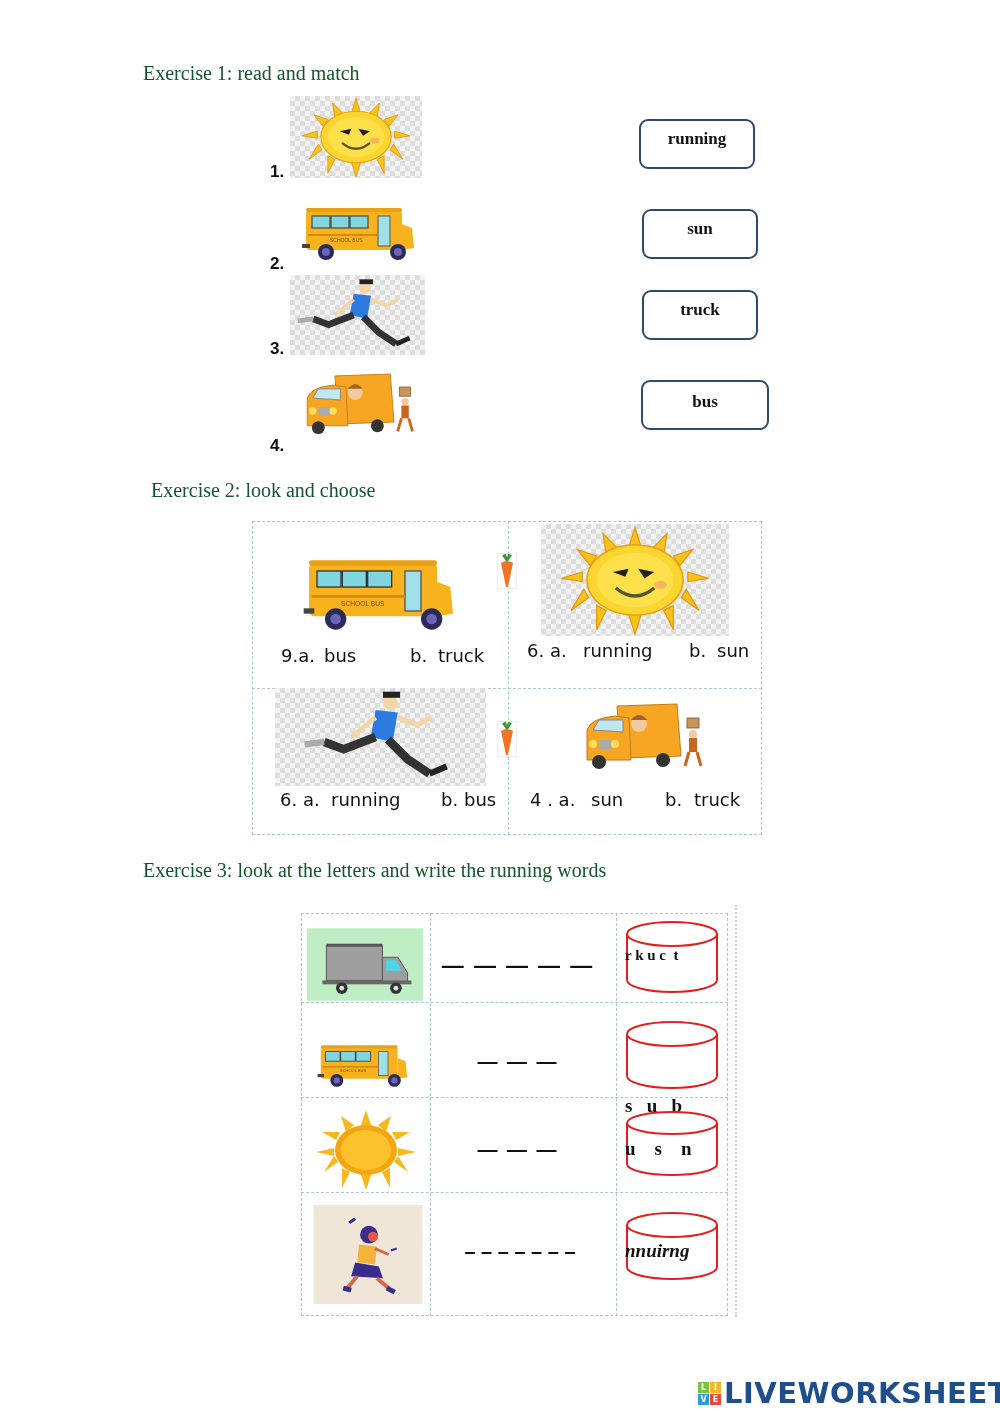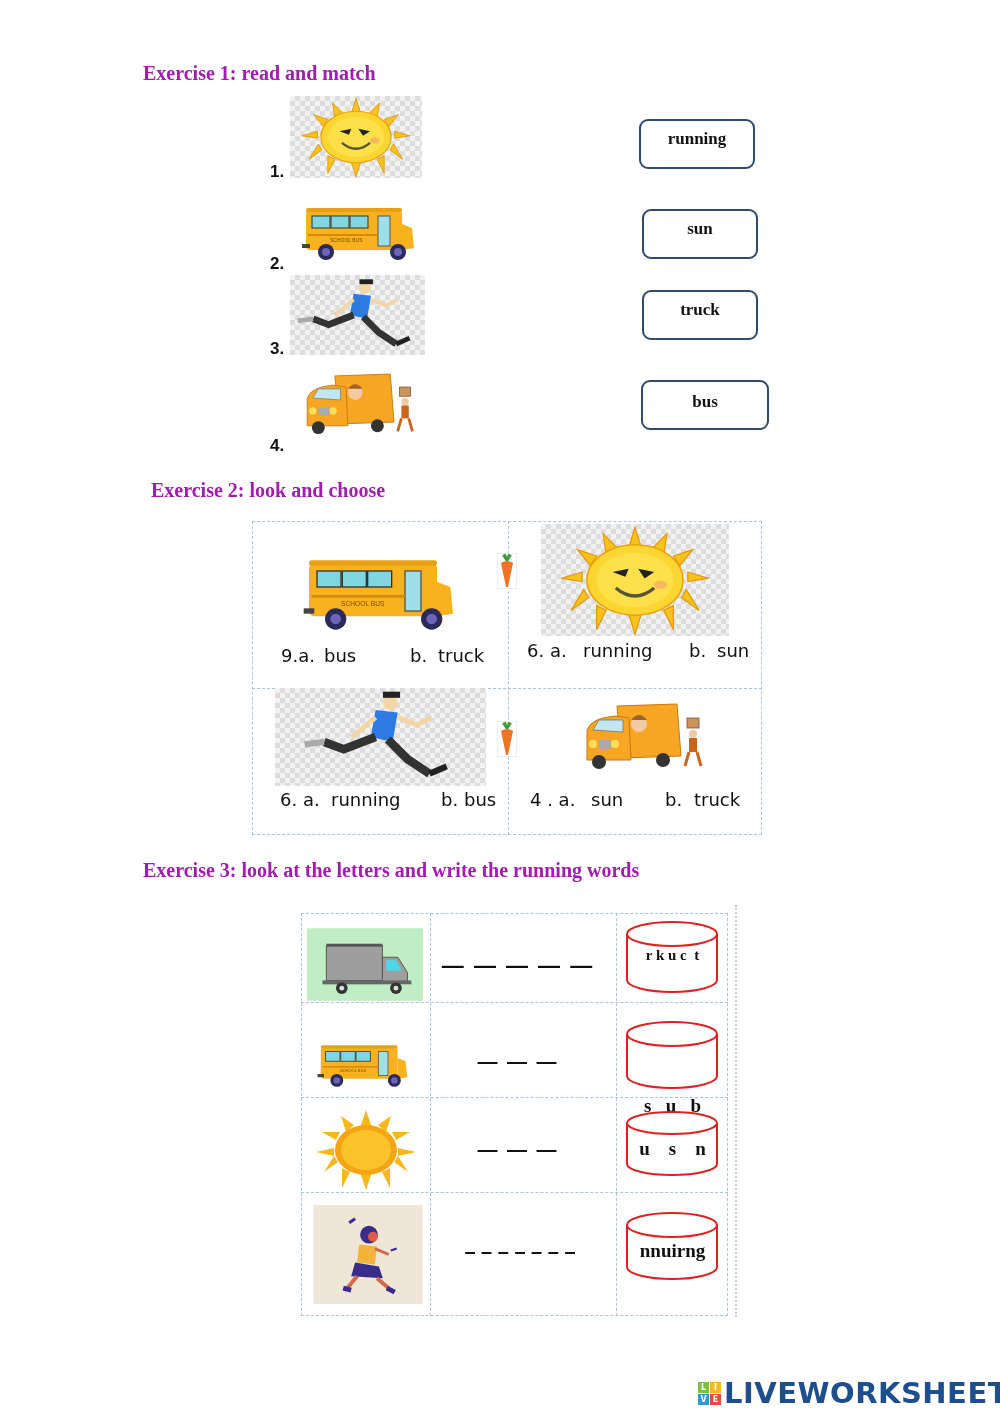--- a/index.html
+++ b/index.html
@@ -1,26 +1,26 @@
 <!DOCTYPE html>
 <html><head>
 <meta charset="utf-8">
 <style>
   html,body{margin:0;padding:0;background:#fff;}
   body{width:1000px;height:1413px;position:relative;overflow:hidden;font-family:"Liberation Serif",serif;color:#111;}
   .abs{position:absolute;}
-  .heading{font-family:"Liberation Serif",serif;font-weight:bold;font-size:20px;color:#a21caf;}
+  .heading{font-family:"Liberation Serif",serif;font-weight:normal;font-size:20px;color:#14532d;}
   .num{font-family:"Liberation Sans",sans-serif;font-weight:bold;font-size:17px;}
   .word-box{position:absolute;border:2.5px solid #2e4a6e;border-radius:9px;box-sizing:border-box;display:flex;justify-content:center;padding-top:8px;font-family:"Liberation Serif",serif;font-weight:bold;font-size:17px;color:#111;}
   .checker{background-color:#f2f2f2;background-image:linear-gradient(45deg,#ddd 25%,transparent 25%,transparent 75%,#ddd 75%),linear-gradient(45deg,#ddd 25%,transparent 25%,transparent 75%,#ddd 75%);background-size:10px 10px;background-position:0 0,5px 5px;}
   .grid-line-h{position:absolute;height:0;border-top:1px dashed #a9c4dd;}
   .grid-line-v{position:absolute;width:0;border-left:1px dashed #a9c4dd;}
   .choice{position:absolute;font-family:"DejaVu Sans",sans-serif;font-size:18px;color:#111;white-space:nowrap;}
   .blank{position:absolute;font-family:"Liberation Sans",sans-serif;font-weight:bold;font-size:22px;letter-spacing:2px;white-space:nowrap;text-align:center;}
-  .cyl-text{position:absolute;font-family:"Liberation Serif",serif;font-weight:bold;font-size:19px;text-align:center;white-space:pre;}
+  .cyl-text{position:absolute;font-family:"Liberation Serif",serif;font-weight:bold;font-size:19px;text-align:left;white-space:pre;}
   .logo{font-family:"DejaVu Sans",sans-serif;font-weight:bold;font-size:29px;color:#1f4e8c;letter-spacing:0.5px;}
 </style>
 </head>
 <body>
 
 <svg width="0" height="0" style="position:absolute">
   <defs>
     <symbol id="sym-sun" viewBox="0 0 100 70">
       <g fill="#f7c21c" stroke="#e59a0c" stroke-width="0.8">
         <polygon points="50,2 54,15 46,15"></polygon>
@@ -287,21 +287,21 @@
 <div class="abs" style="left:313px;top:1205px;width:110px;height:99px;">
   <svg width="110" height="99">
       <use href="#sym-kid-run"></use>
     </svg>
 </div>
 <div class="blank" style="left:432px;top:1240px;width:176px;font-size:20px;letter-spacing:0;">–  –  –  –  –  –  –</div>
 <svg class="abs" style="left:625px;top:1211px;" width="95" height="72">
     <ellipse cx="47" cy="14" rx="45" ry="12" fill="none" stroke="#e02020" stroke-width="2"></ellipse>
     <path d="M2 14 L2 56 A45 12 0 0 0 92 56 L92 14" fill="none" stroke="#e02020" stroke-width="2"></path>
   </svg>
-<div class="cyl-text" style="left:625px;top:1240px;width:95px;">nnuirng</div>
+<div class="cyl-text" style="left:625px;top:1240px;width:95px;font-style:italic;">nnuirng</div>
 
 <div class="abs" style="left:698px;top:1376px;display:flex;align-items:center;gap:3px;">
   <div style="display:grid;grid-template-columns:11px 11px;grid-template-rows:11px 11px;gap:1px;">
     <span style="background:#7cc242;color:#fff;font:bold 8px 'DejaVu Sans',sans-serif;text-align:center;line-height:11px;">L</span>
     <span style="background:#f6b820;color:#fff;font:bold 8px 'DejaVu Sans',sans-serif;text-align:center;line-height:11px;">I</span>
     <span style="background:#2a9bd7;color:#fff;font:bold 8px 'DejaVu Sans',sans-serif;text-align:center;line-height:11px;">V</span>
     <span style="background:#e64a3c;color:#fff;font:bold 8px 'DejaVu Sans',sans-serif;text-align:center;line-height:11px;">E</span>
   </div>
   <span class="logo">LIVEWORKSHEETS</span>
 </div>

